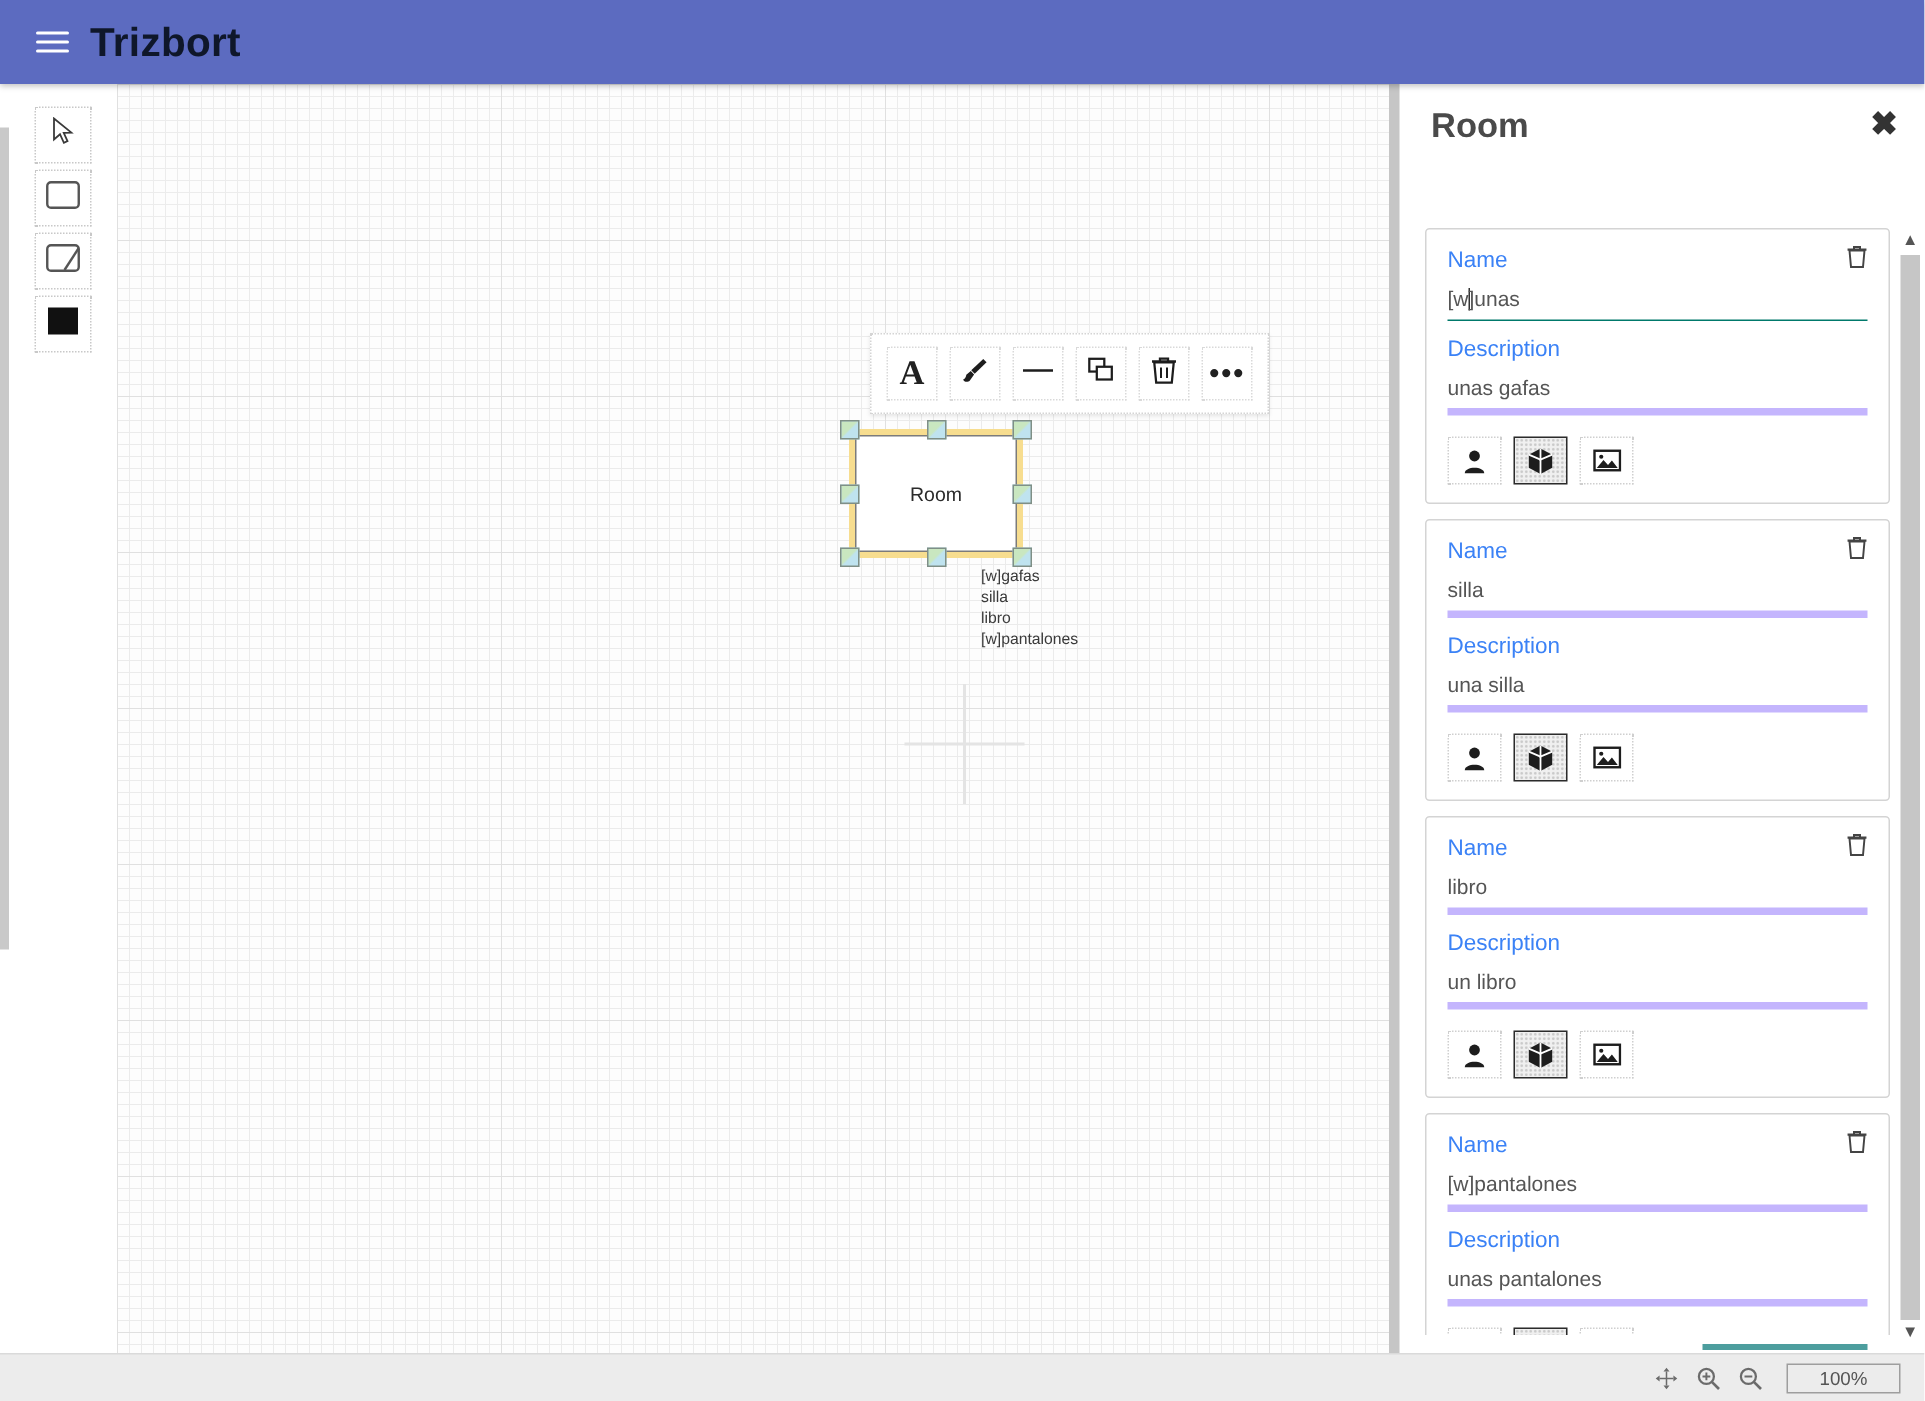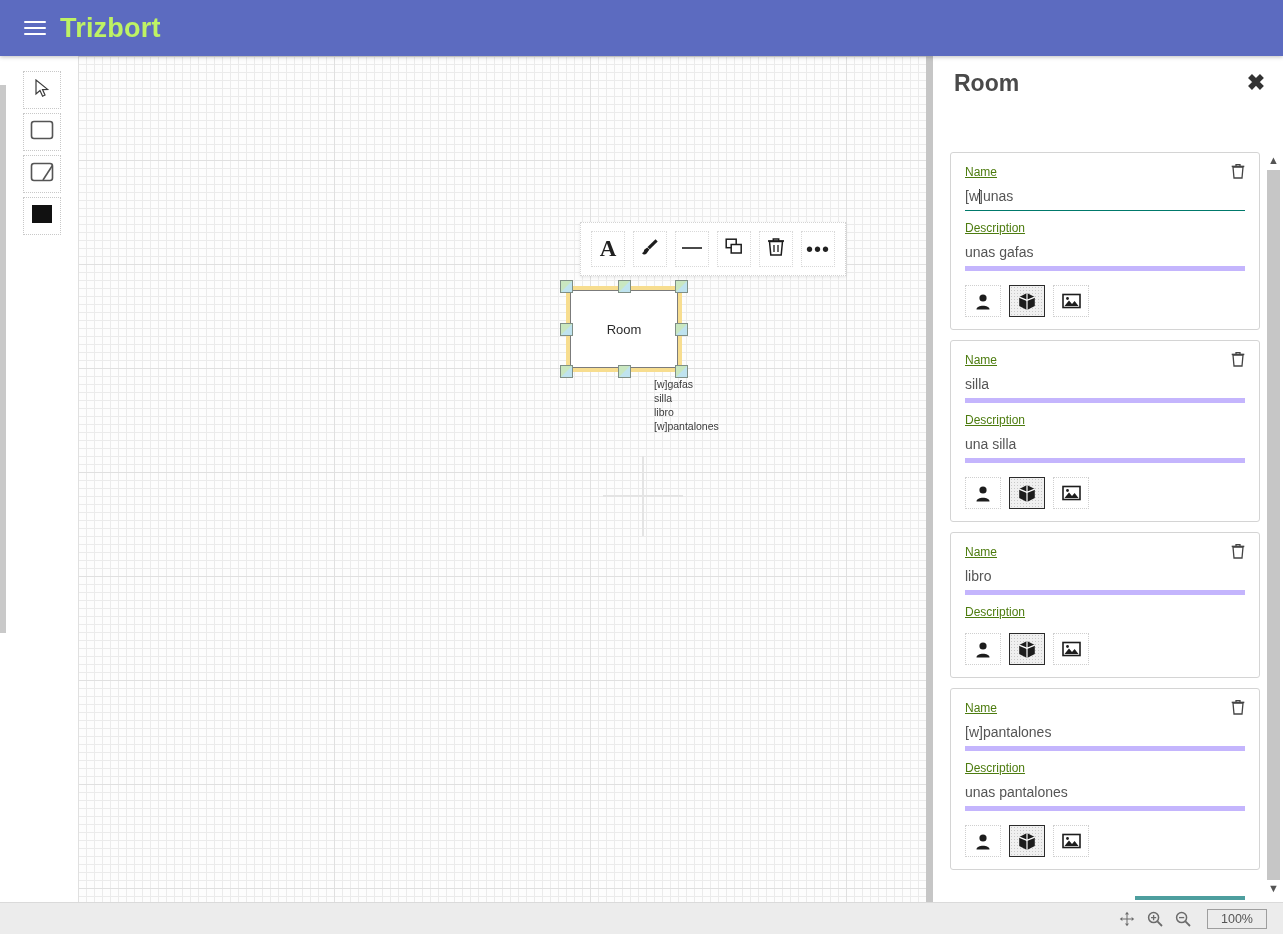--- a/index.html
+++ b/index.html
@@ -20,21 +20,21 @@
     box-shadow: 0 1px 4px rgba(0,0,0,0.25);
     z-index: 40;
   }
   .hamburger {
     margin-left: 24px; width: 22px; height: 22px;
     display: flex; flex-direction: column; justify-content: center; gap: 4px;
     cursor: pointer;
   }
   .hamburger i { display: block; height: 2px; background: #ffffff; border-radius: 1px; }
   .app-title {
-    margin-left: 14px; color: #bef264; font-size: 27px; font-weight: bold;
+    margin-left: 14px; color: #0f172a; font-size: 27px; font-weight: bold;
     letter-spacing: 0.2px; line-height: 1;
   }
 
   
   .toolrail {
     position: absolute; left: 6px; top: 56px; width: 72px; height: 878px;
     background: #ffffff; z-index: 25;
   }
   .tool-btn {
     position: absolute; left: 17px; width: 38px; height: 38px;
@@ -157,21 +157,21 @@
   }
 
   .cards {
     position: absolute; left: 10px; top: 96px; width: 310px; height: 738px;
     overflow: hidden;
   }
   .card {
     border: 1px solid #d4d4d4; border-radius: 3px; background: #ffffff;
     padding: 12px 14px 12px 14px; margin-bottom: 10px; position: relative;
   }
-  .field-label { font-size: 12px; color: #4d7c0f; margin-bottom: 6px; text-decoration: underline; }
+  .field-label { font-size: 15px; color: #3b82f6; margin-bottom: 6px; }
   .field-value {
     font-size: 14px; color: #555555; padding: 3px 0 6px 0;
     border-bottom: 5px solid #c4b5fd; position: relative;
   }
   .field-value.focused { border-bottom: 1.5px solid #00796b; }
   .caret {
     display: inline-block; width: 1px; height: 15px; background: #333333;
     vertical-align: -3px; margin: 0 -0.5px;
   }
   .del-icon {
@@ -218,21 +218,21 @@
   .statusbar {
     position: absolute; left: 0; top: 902px; width: 1283px; height: 32px;
     background: #ececec; border-top: 1px solid #dadada;
     display: flex; align-items: center; justify-content: flex-end; z-index: 45;
   }
   .sb-icon {
     width: 24px; height: 24px; display: flex; align-items: center; justify-content: center;
     margin-right: 4px; cursor: pointer; color: #6b6b6b;
   }
   .zoom-field {
-    width: 60px; height: 20px; border: 1px solid #9e9e9e; background: #ececec;
+    width: 76px; height: 20px; border: 1px solid #9e9e9e; background: #ececec;
     font-size: 12.5px; color: #555555; text-align: center; line-height: 18px;
     margin-left: 8px; margin-right: 16px; cursor: text;
   }
 </style>
 </head>
 <body>
 
 <div id="app">
 
   <div class="appbar">
@@ -430,20 +430,21 @@
             </svg>
           </div>
         </div>
       </div>
 
       <div class="card">
         <div class="field-label">Name</div>
         <div class="field-value">libro</div>
         <div class="field-gap"></div>
         <div class="field-label">Description</div>
+        <div class="field-value">un libro</div>
         <div class="del-icon">
           <svg width="14" height="16" viewBox="0 0 14 16">
             <path d="M2 4 H12 L11 15 H3 Z" fill="none" stroke="#444" stroke-width="1.3"></path>
             <path d="M0.7 3.4 H13.3" stroke="#444" stroke-width="1.5"></path>
             <path d="M5 3.4 V1.6 H9 V3.4" fill="none" stroke="#444" stroke-width="1.3"></path>
           </svg>
         </div>
         <div class="typerow">
           <div class="type-btn">
             <svg width="16" height="17" viewBox="0 0 16 17">

